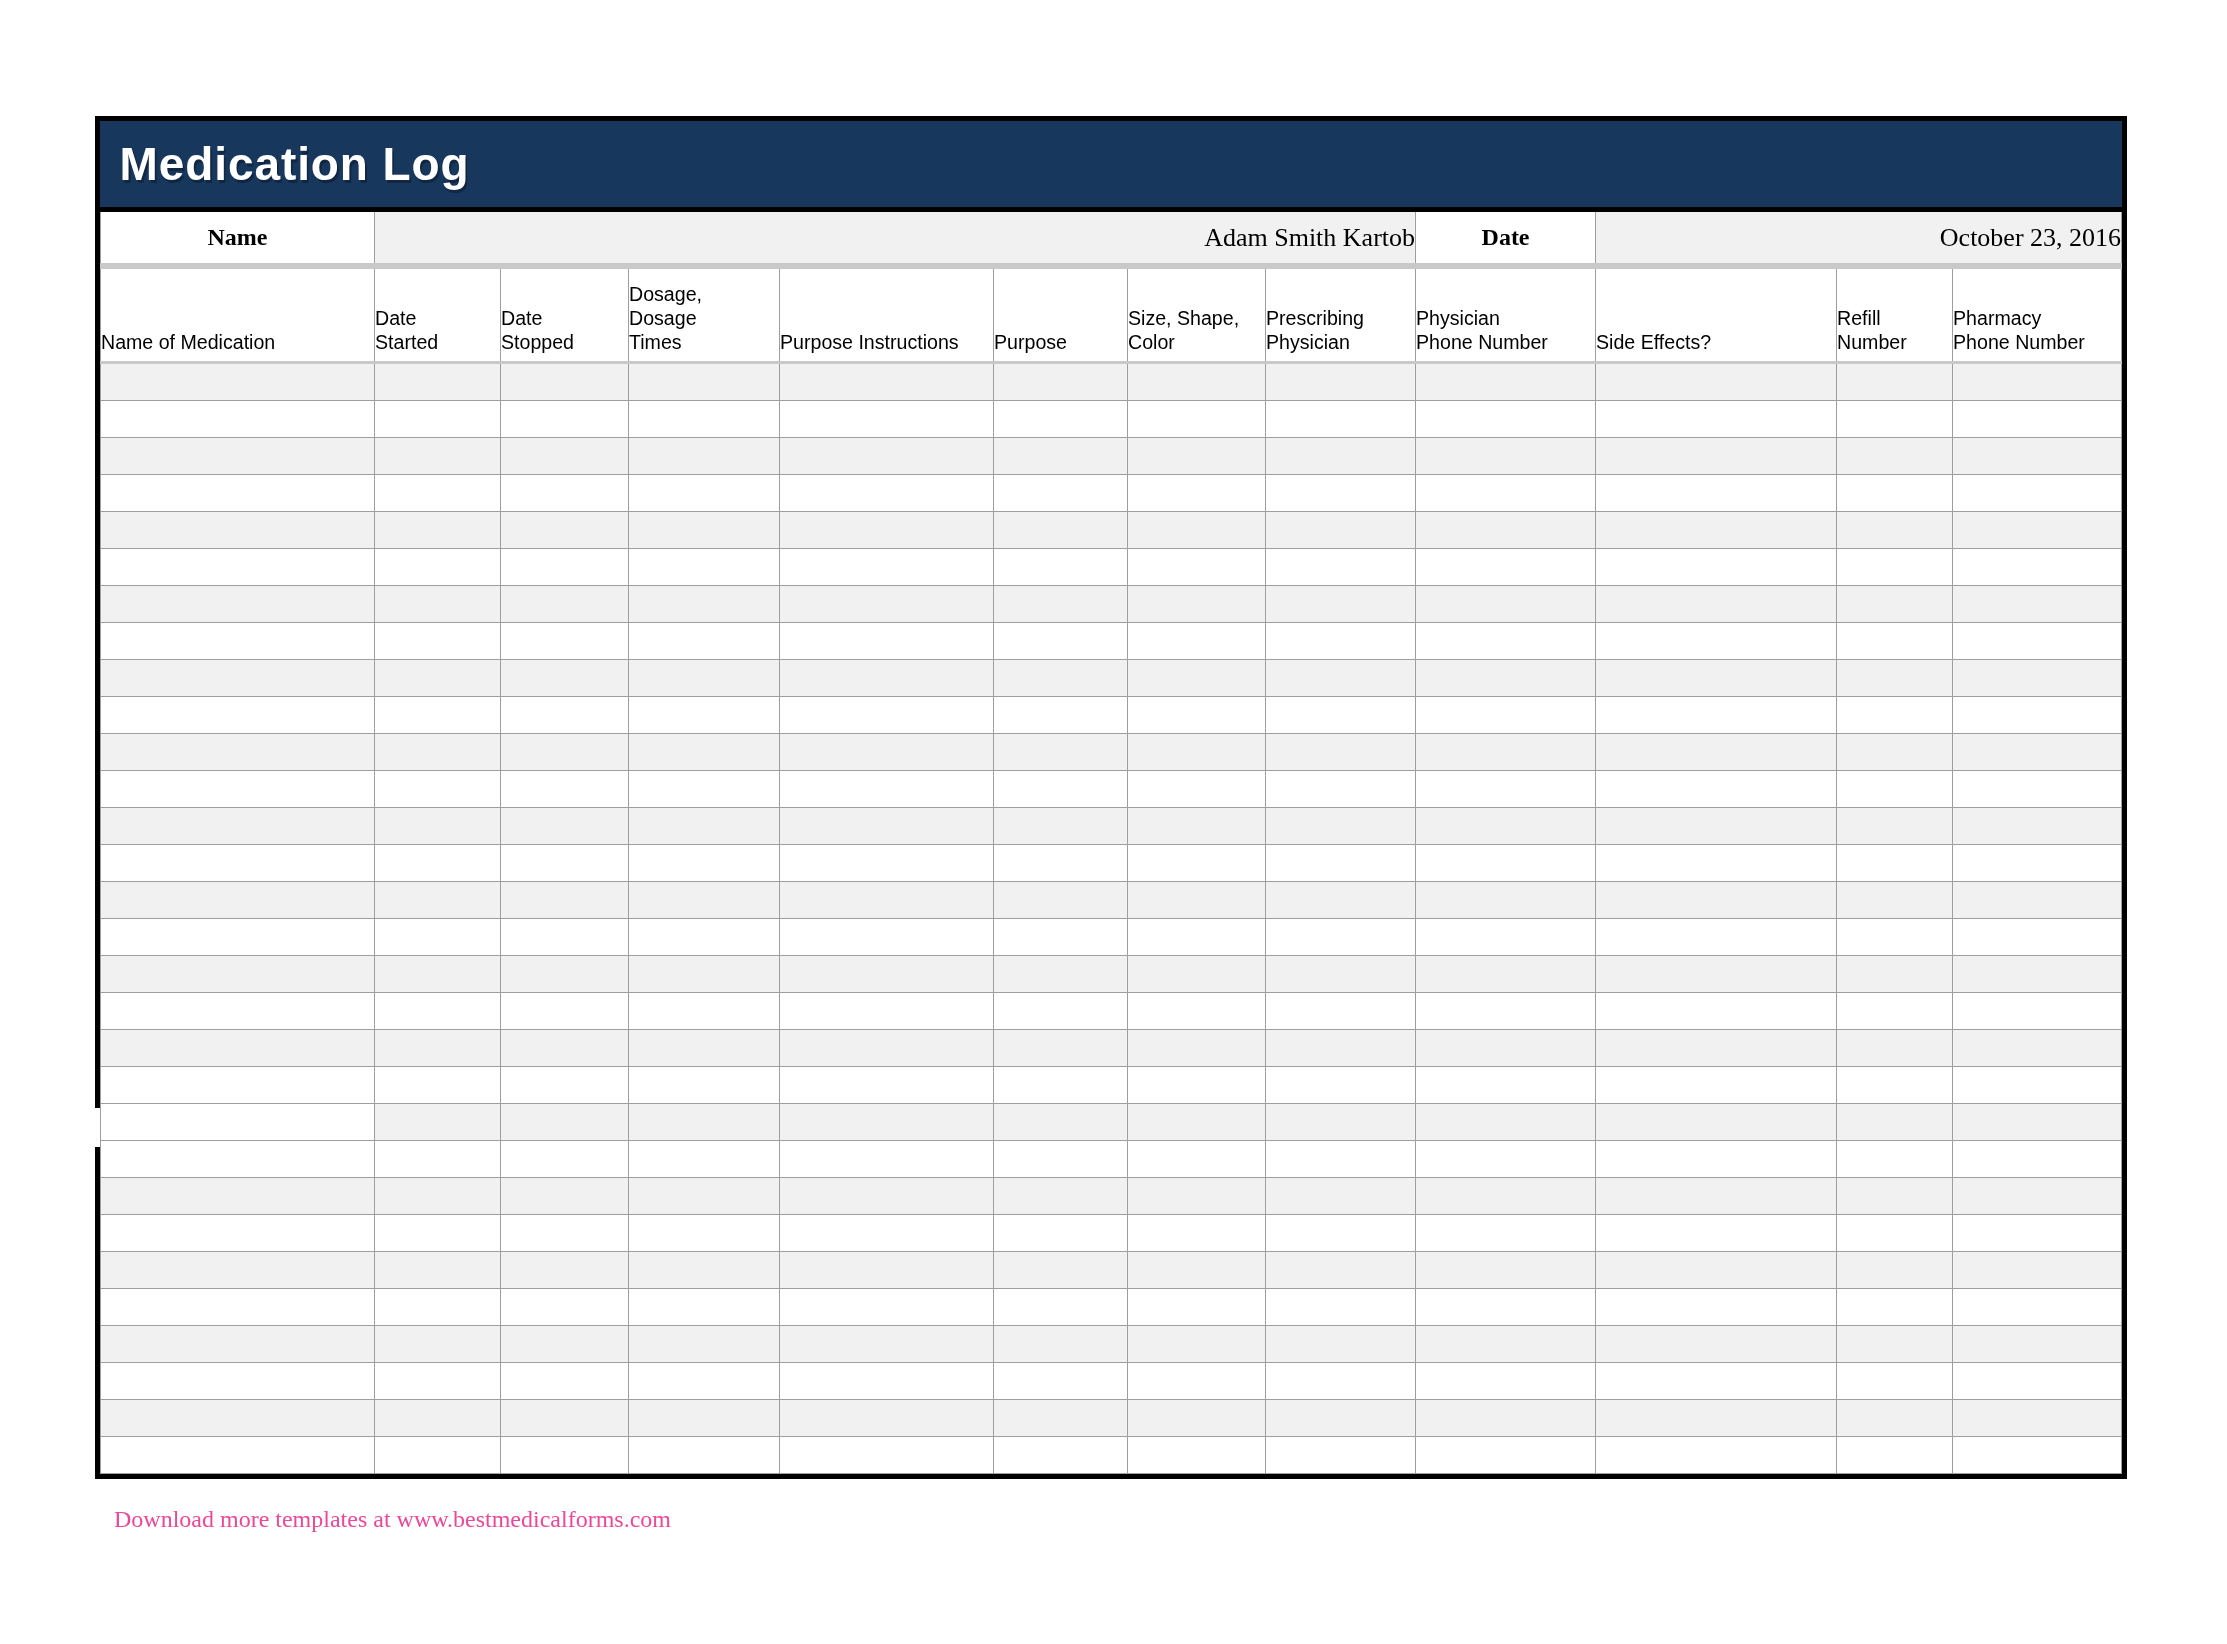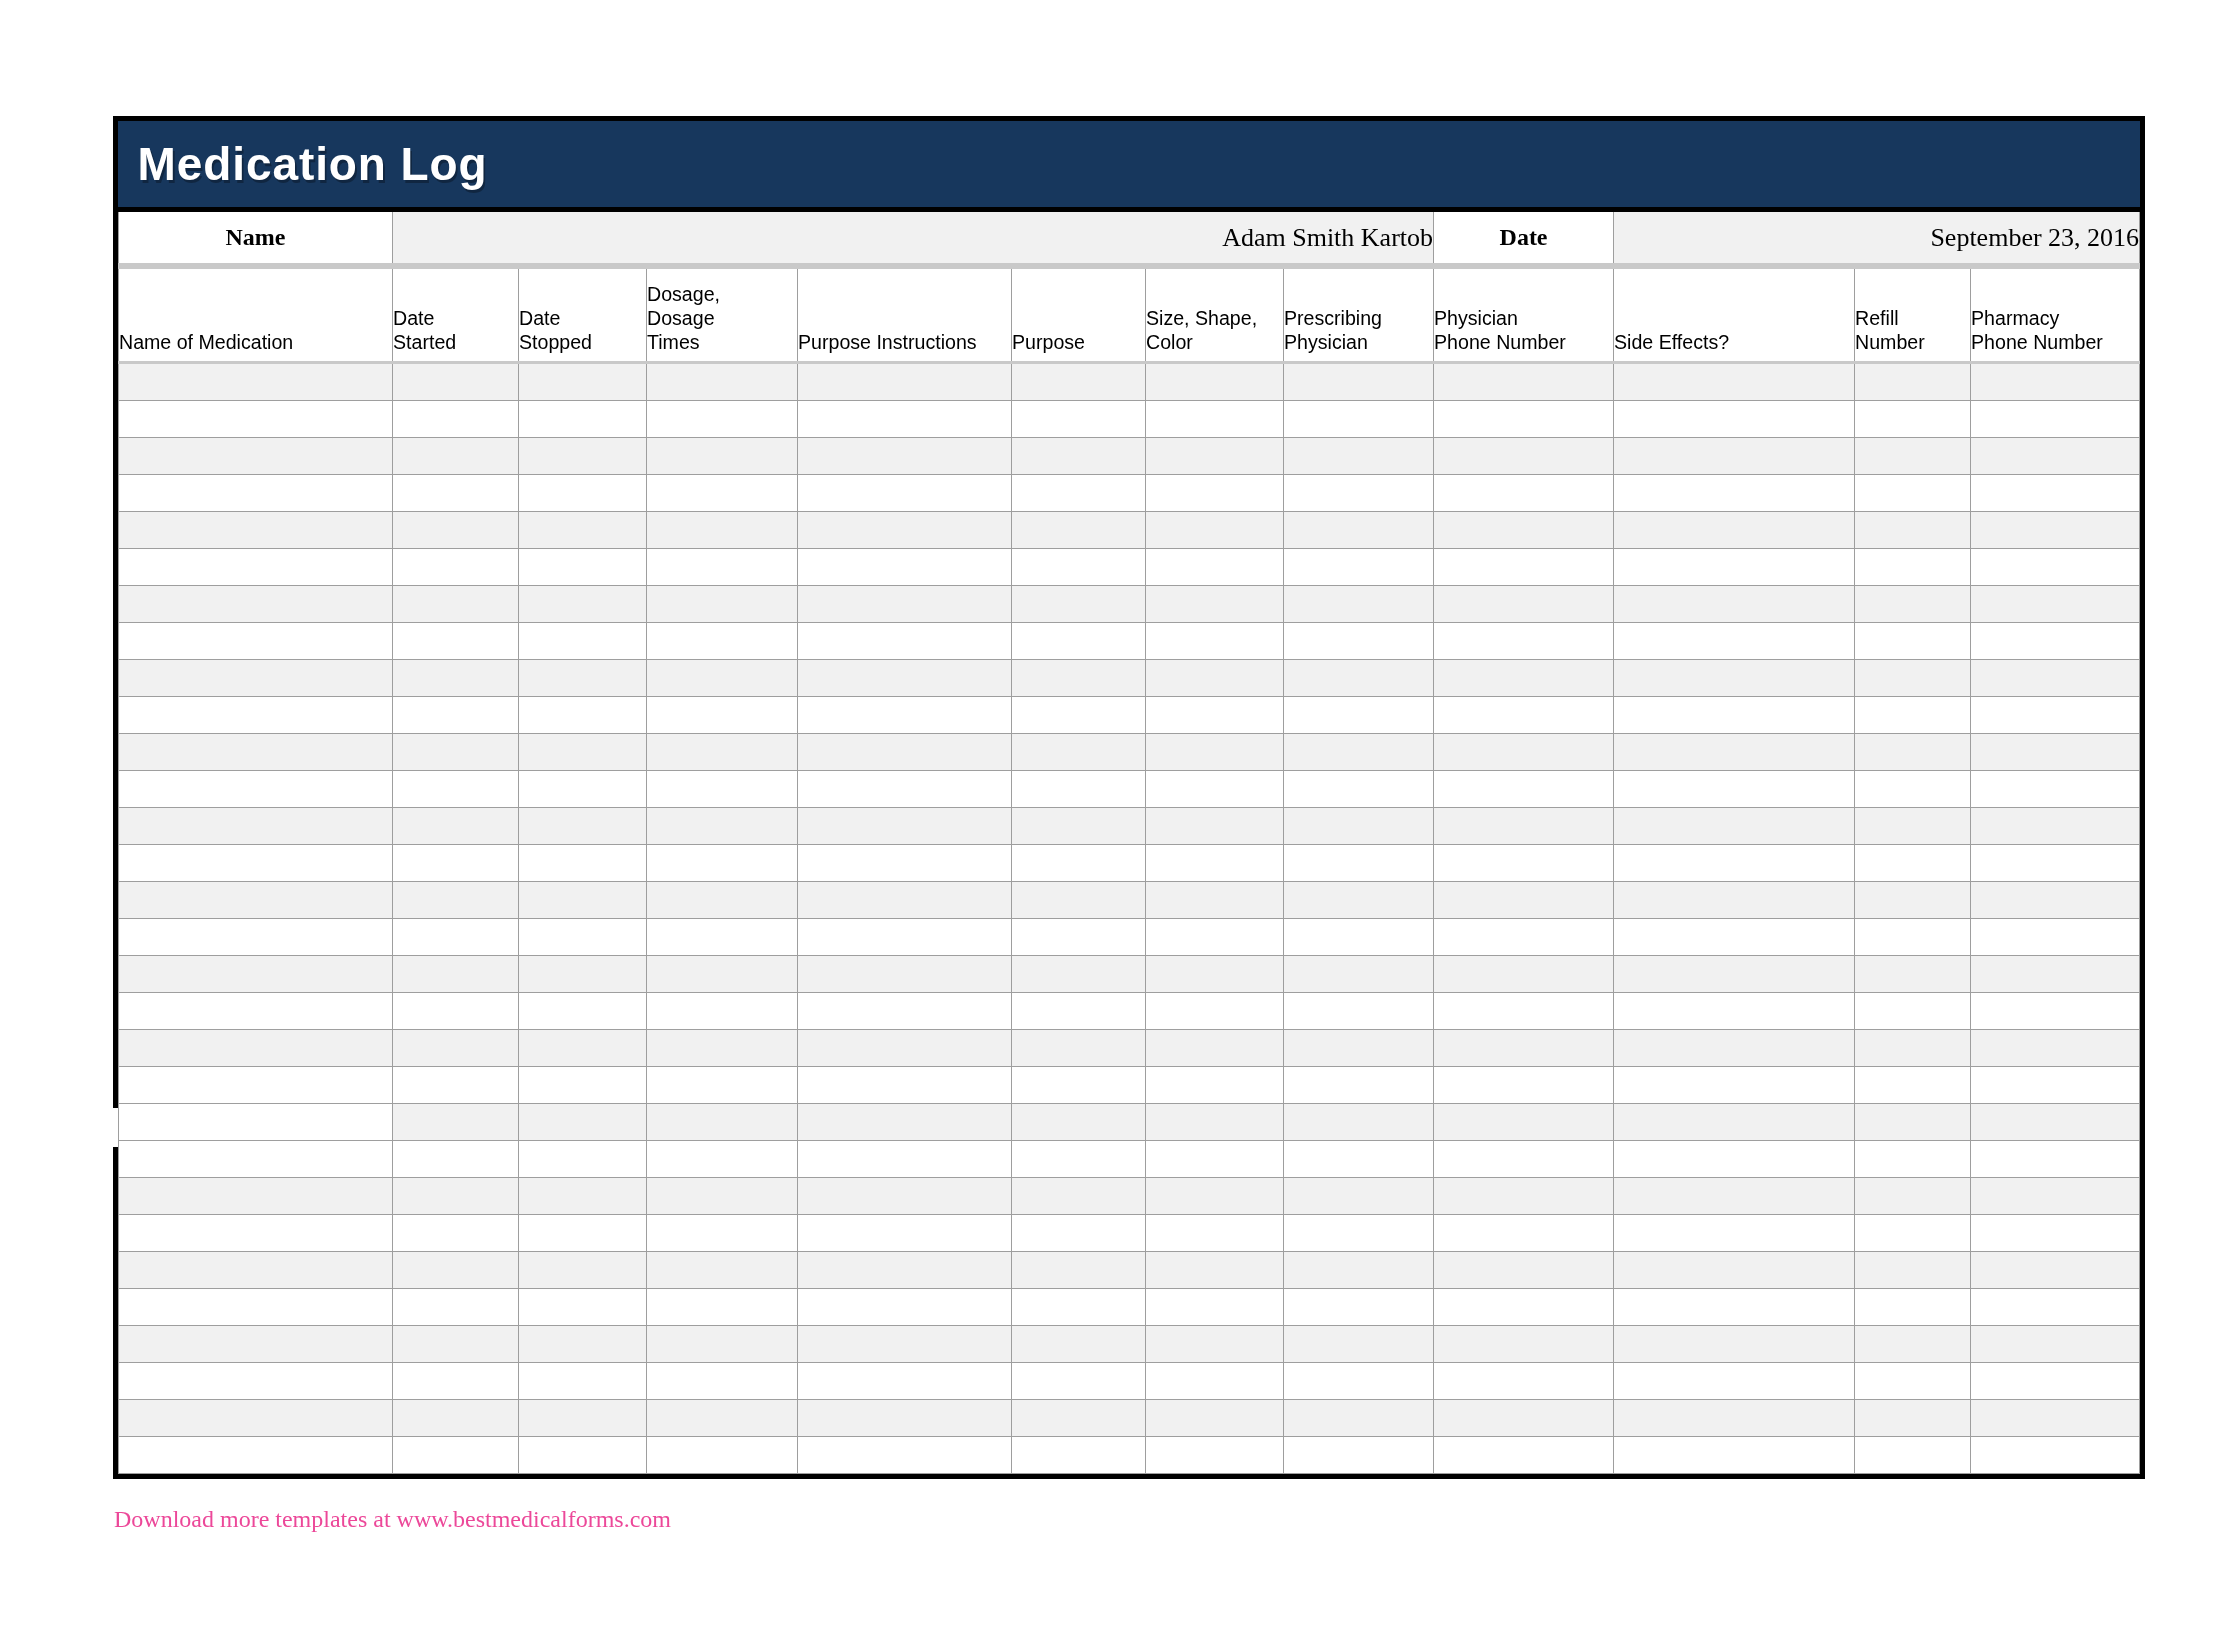--- a/index.html
+++ b/index.html
@@ -9,21 +9,21 @@
     --band:#C9C9C9;
     --outer:#000000;
   }
   *{margin:0;padding:0;box-sizing:content-box;}
   html,body{background:#ffffff;}
   body{
     width:2228px;height:1644px;position:relative;overflow:hidden;
     font-family:"Liberation Sans", sans-serif;
   }
   .sheet{
-    position:absolute;left:113px;top:116px;
+    position:absolute;left:95px;top:116px;
     border:5.3px solid var(--outer);
     background:#ffffff;
   }
   .title-bar{
     height:86px;background:var(--navy);
     border-bottom:5.3px solid var(--outer);
     display:flex;align-items:center;
     padding-left:19.6px;
   }
   .title-bar .title-text{
@@ -100,21 +100,21 @@
         <col style="width: 180px;">
         <col style="width: 241px;">
         <col style="width: 116px;">
         <col style="width: 169px;">
       </colgroup>
     <tbody>
       <tr class="meta-row">
         <th class="meta-label">Name</th>
         <td class="meta-value" colspan="7">Adam Smith Kartob</td>
         <th class="meta-label">Date</th>
-        <td class="meta-value date-val" colspan="3">September 23, 2016</td>
+        <td class="meta-value date-val" colspan="3">October 23, 2016</td>
       </tr>
       <tr class="header-row" id="header-row">
           <th>Name of Medication</th>
           <th>Date
 Started</th>
           <th>Date
 Stopped</th>
           <th>Dosage,
 Dosage
 Times</th>

